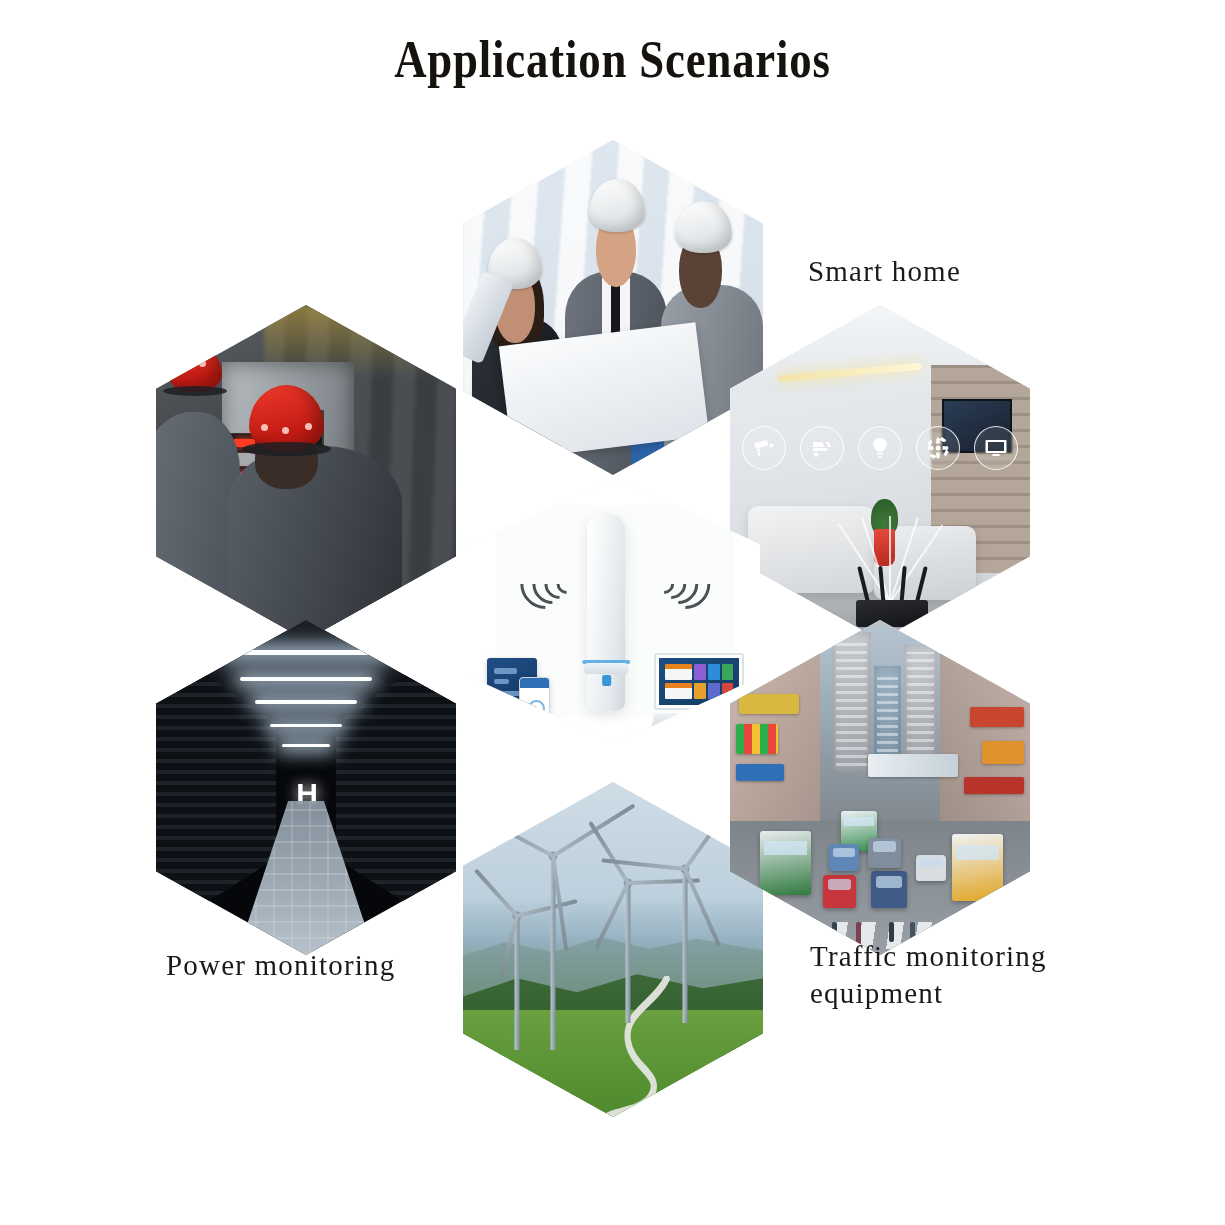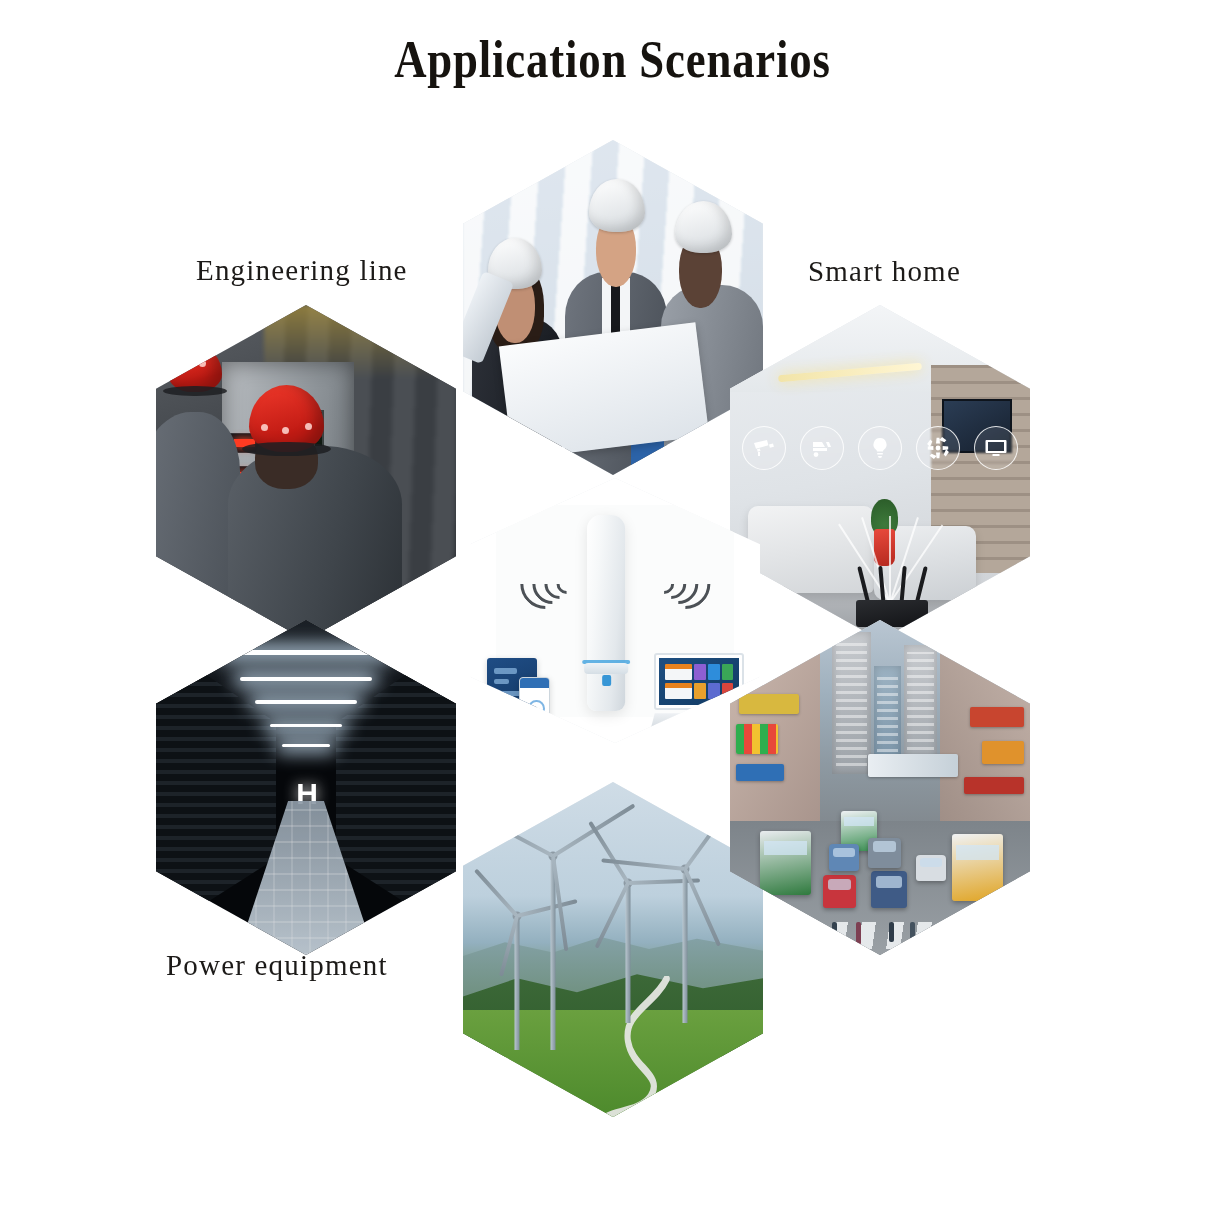--- a/index.html
+++ b/index.html
@@ -595,20 +595,21 @@
               <i style="background:#5c6bd0"></i>
               <i style="background:#d8453c"></i>
             </div>
           </div>
         </div>
         <div class="base"></div>
       </div>
     </div>
   </div>
 
-  <div class="hex-label" style="left:196px;top:252px;">Engineering line</div>
 
   <div class="hex-label" style="left:808px;top:253px;">Smart home</div>
 
-  <div class="hex-label" style="left:166px;top:947px;">Power equipment</div>
-
+  <div class="hex-label" style="left:166px;top:947px;">Power monitoring</div>
+
+  <div class="hex-label" style="left:810px;top:938px;">Traffic monitoring
+equipment</div>
 
 </div>
 
 </body></html>

